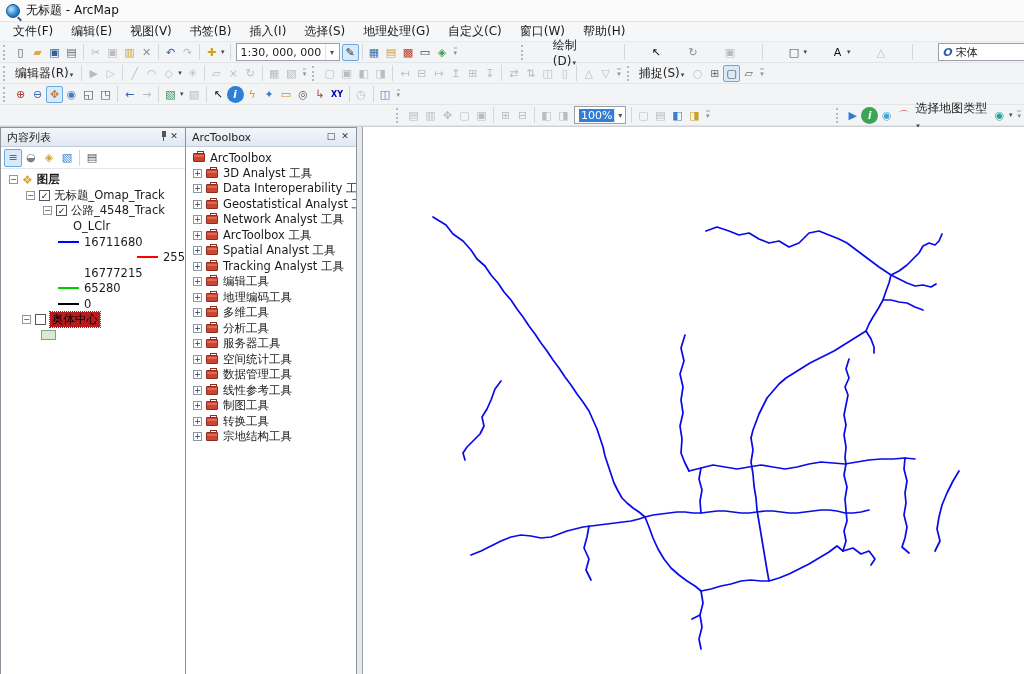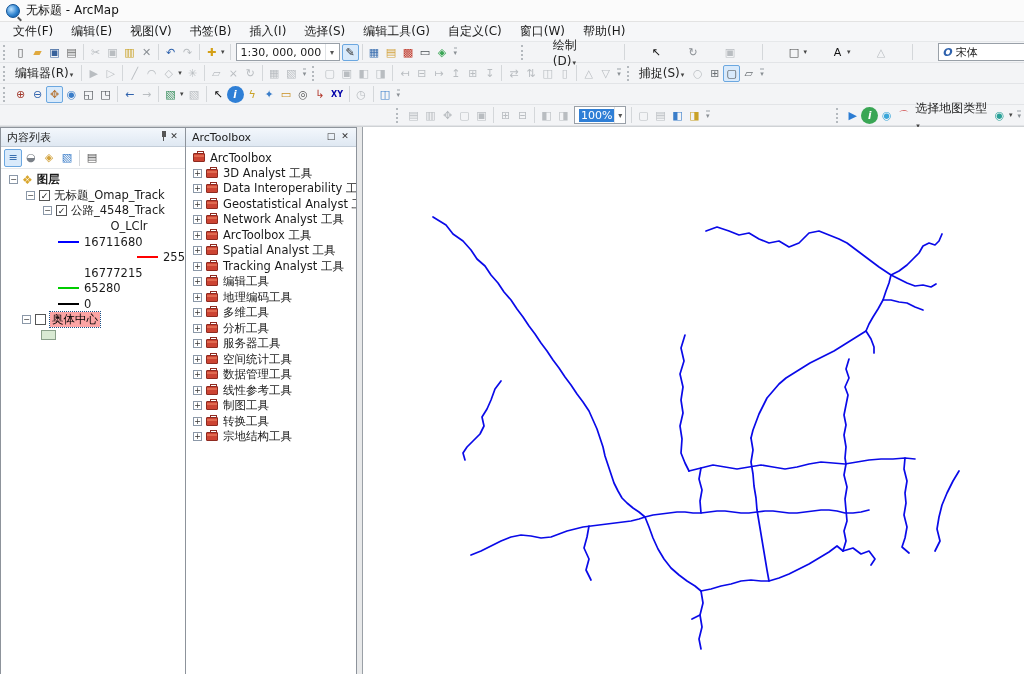--- a/index.html
+++ b/index.html
@@ -56,41 +56,41 @@
 
   .tree { flex:1; overflow:hidden; padding-top:3px; font-size:11.5px; }
   .trow { height:15.5px; display:flex; align-items:center; white-space:nowrap; cursor:default;}
   .ebox { width:9px; height:9px; border:1px solid #8b98a8; background:#fff; font-size:8px; line-height:7px; text-align:center; color:#333; flex:none; margin-right:4px;}
   .cbox { width:11px; height:11px; border:1px solid #555; background:#fff; font-size:9px; line-height:10px; text-align:center; flex:none; margin-right:4px; color:#111;}
   .layers-ic { color:#d9a62e; font-size:12px; margin-right:4px; }
   .tbox-ic { width:12px; height:9px; background:#cc4433; border:1px solid #8e2a20; border-radius:1px; position:relative; flex:none; margin-right:5px;}
   .tbox-ic:before{content:"";position:absolute;top:-3px;left:3px;width:5px;height:2px;border:1px solid #8e2a20;border-bottom:none;}
   .tbox-ic:after{content:"";position:absolute;top:1px;left:0;right:0;height:2px;background:#e06a50;}
   .legline { width:21px; border-top:2px solid #000; margin-right:5px; flex:none;}
-  .sel-label { background:#fca5a5; color:#000; padding:0 2px; outline:1px dotted #1c4f86;}
+  .sel-label { background:#b91c1c; color:#000; padding:0 2px; outline:1px dotted #1c4f86;}
   .swatchbox { width:15px; height:10px; background:#d9ead3; border:1px solid #8aa08a; flex:none;}
 
   svg.roadmap { position:absolute; left:0; top:0; }
 </style>
 </head>
 <body>
 
 <div class="titlebar">
   <span class="app-icon"></span>
   <span class="title-text">无标题 - ArcMap</span>
 </div>
 
 <div class="menubar">
     <span class="menu-item">文件(F)</span>
     <span class="menu-item">编辑(E)</span>
     <span class="menu-item">视图(V)</span>
     <span class="menu-item">书签(B)</span>
     <span class="menu-item">插入(I)</span>
     <span class="menu-item">选择(S)</span>
-    <span class="menu-item">编辑工具(G)</span>
+    <span class="menu-item">地理处理(G)</span>
     <span class="menu-item">自定义(C)</span>
     <span class="menu-item">窗口(W)</span>
     <span class="menu-item">帮助(H)</span>
   </div>
 
 <div id="toolbar-rows">
     <div class="tbrow">
       <div class="tbgroup">
         <span class="grip"></span>
         <span style="display: inline-flex; align-items: center;">
@@ -486,21 +486,21 @@
         <div class="trow" style="padding-left: 25px;">
           <span class="ebox">−</span>
           <span class="cbox">✓</span>
           <span>无标题_Omap_Track</span>
         </div>
         <div class="trow" style="padding-left: 42px;">
           <span class="ebox">−</span>
           <span class="cbox">✓</span>
           <span>公路_4548_Track</span>
         </div>
-        <div class="trow" style="padding-left: 72px; justify-content: center;">
+        <div class="trow" style="padding-left: 72px;">
           <span>O_LClr</span>
         </div>
         <div class="trow" style="padding-left: 57px;">
           <span class="legline" style="border-top-color: rgb(0, 0, 255);"></span>
           <span>16711680</span>
         </div>
         <div class="trow" style="padding-left: 57px; justify-content: flex-end;">
           <span class="legline" style="border-top-color: rgb(255, 0, 0);"></span>
           <span>255</span>
         </div>

